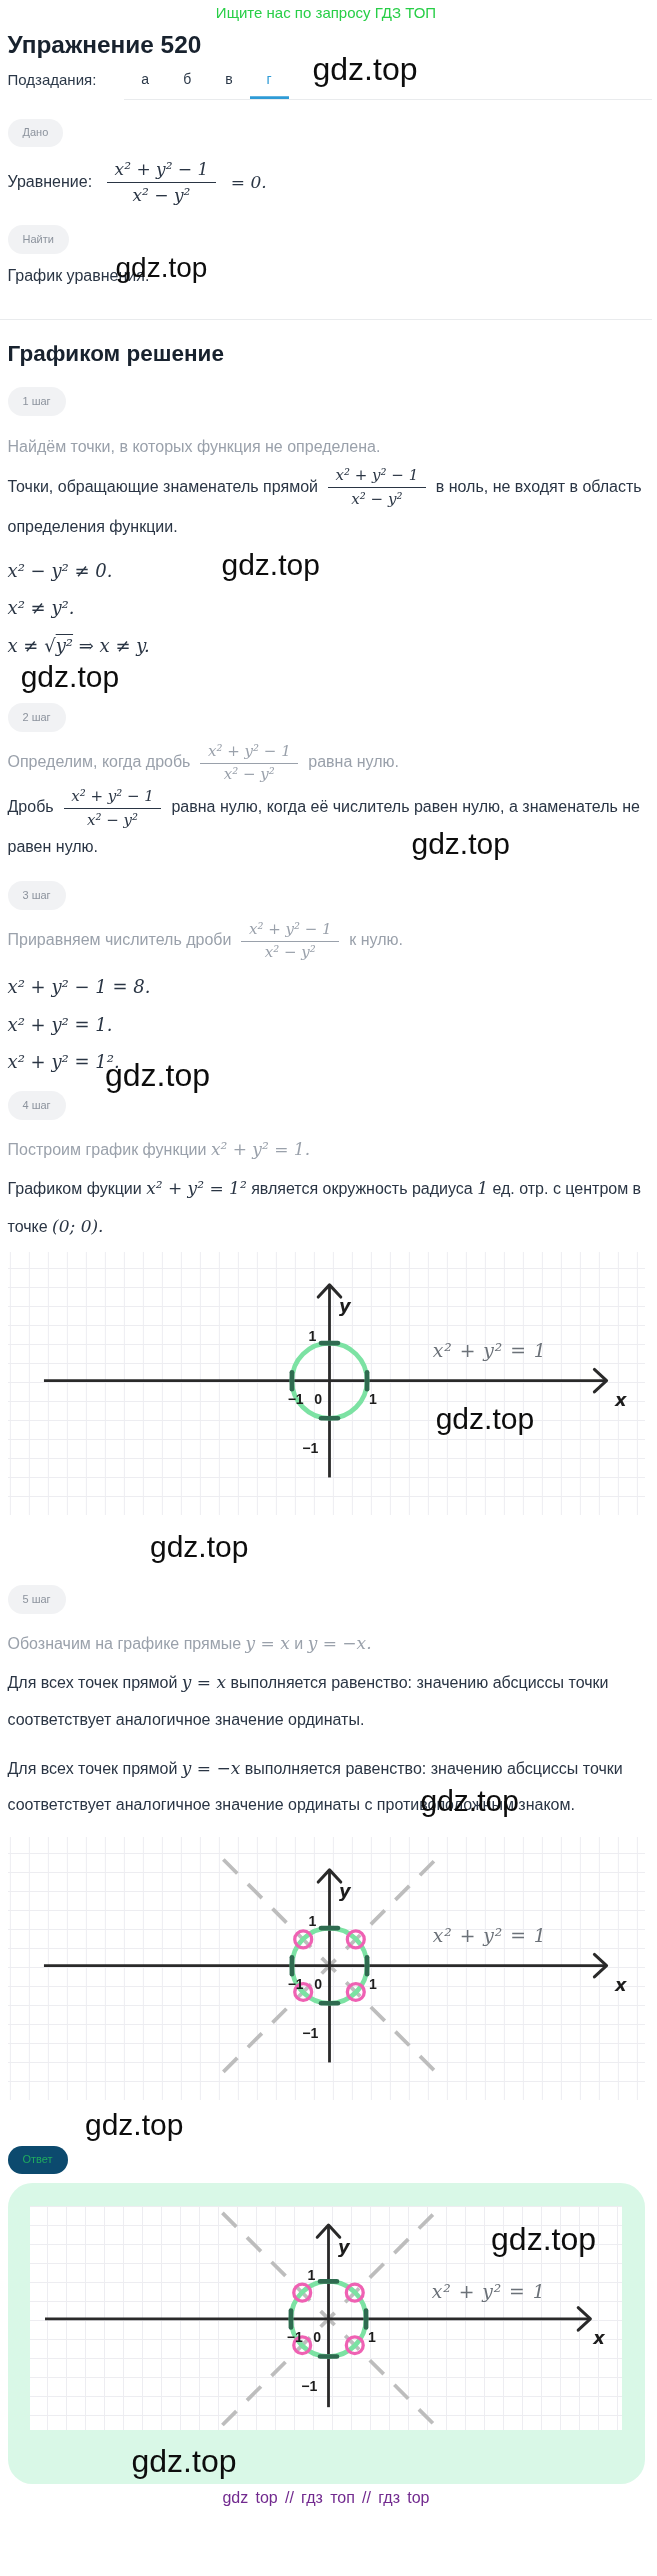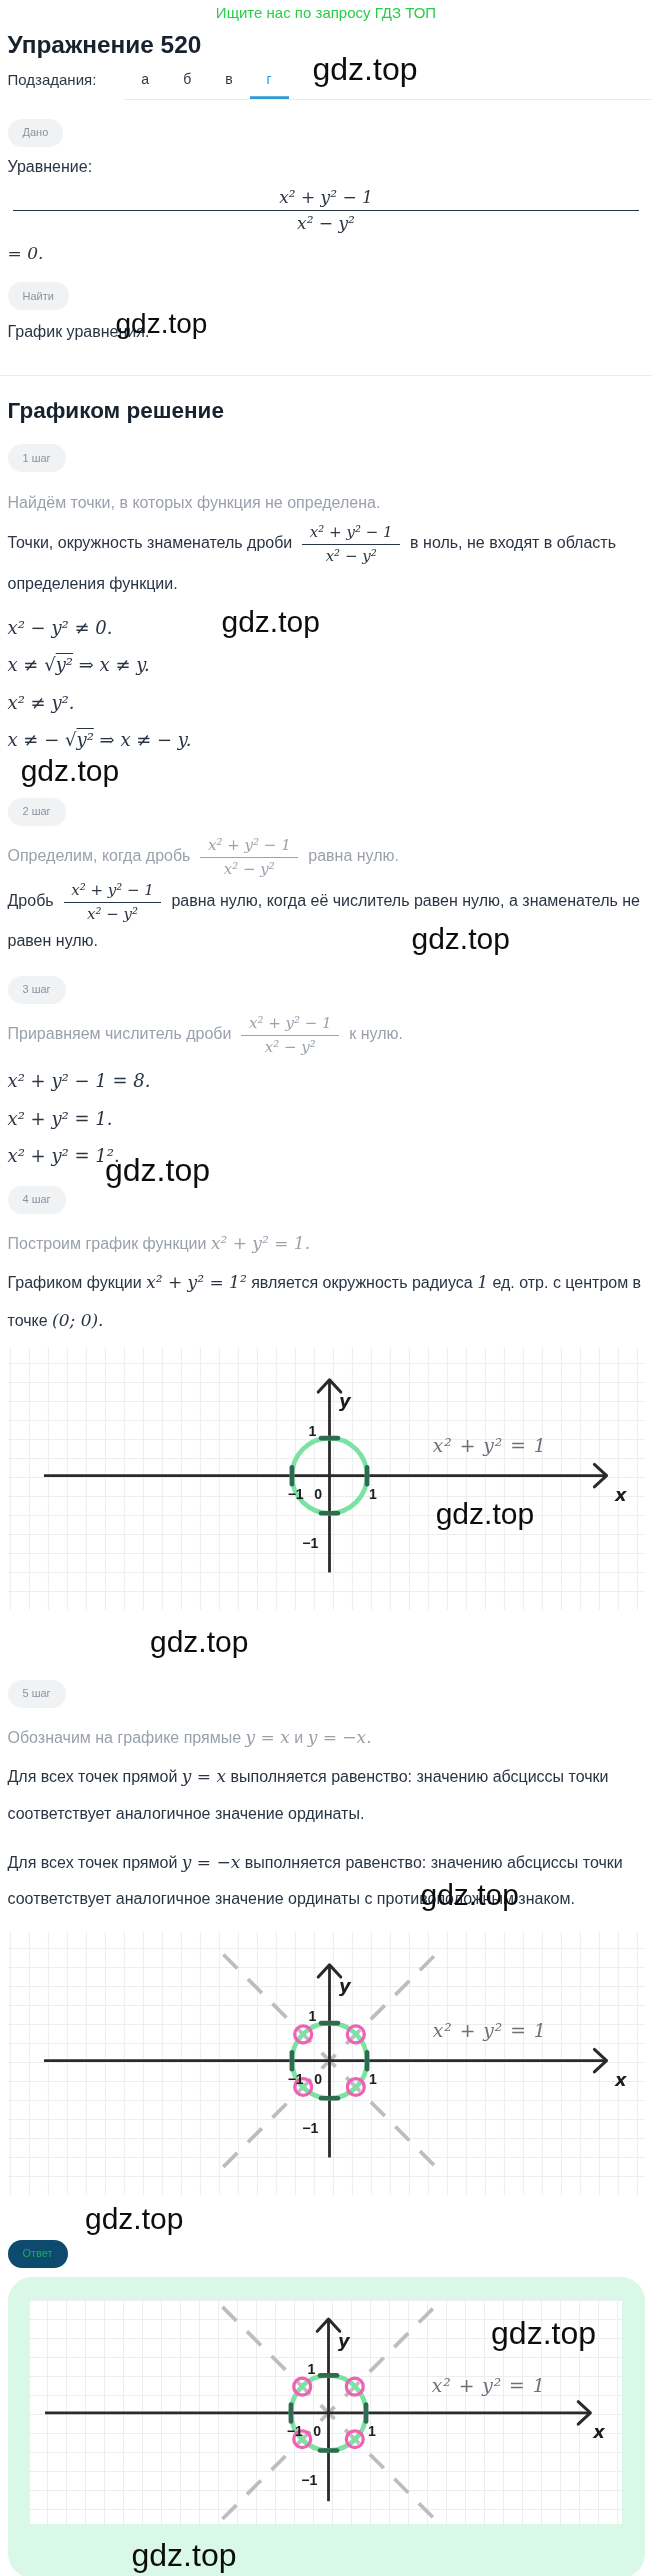--- a/index.html
+++ b/index.html
@@ -18,21 +18,21 @@
 
   .badge{display:inline-block;margin:19px 0 0 7.5px;background:#f1f2f4;color:#8c939d;
          font-size:11px;line-height:15px;padding:6.6px 15px;border-radius:17px;}
   .badge.answer{background:#0c4a6e;color:#1faa5f;}
   .badge-row{position:relative;}
 
   .t{font-size:16px;}
   .m{font-family:"DejaVu Serif",serif;font-style:italic;font-size:17px;}
   .hint{color:#9aa1ab;}
   .para{margin:1.9px 7.5px 0;font-size:16px;line-height:2.2;position:relative;}
-  .row{margin:0 7.5px;display:flex;gap:9.4px;position:relative;flex-direction:column;}
+  .row{margin:0 7.5px;display:flex;align-items:center;gap:9.4px;position:relative;}
 
   .frac{display:inline-block;text-align:center;vertical-align:middle;
         font-family:"DejaVu Serif",serif;font-style:italic;font-size:15px;line-height:1.25;margin:0 5.6px;}
   .frac .num{display:block;padding:0.9px 7.5px 1.9px;border-bottom:1.4px solid currentColor;}
   .frac .den{display:block;padding:1.9px 7.5px 0;}
   .frac.big{font-size:17px;}
 
   .eq{margin:13px 7.5px 0;font-family:"DejaVu Serif",serif;font-style:italic;
       font-size:18px;line-height:24.4px;position:relative;}
   .rad{text-decoration:overline;}
@@ -116,37 +116,34 @@
     <span class="wm wm-find">gdz.top</span>
   </div>
 
   <hr class="divider">
 
   <h2>Графиком решение</h2>
 
   <div><span class="badge">1 шаг</span></div>
   <div class="para hint" style="margin-top:13px;">Найдём точки, в которых функция не определена.</div>
   <div class="para">
-    <span>Точки, окружность знаменатель дроби</span>
+    <span>Точки, обращающие знаменатель прямой</span>
     <span class="frac">
       <span class="num">x² + y² − 1</span>
       <span class="den">x² − y²</span>
     </span>
     <span>в ноль, не входят в область определения функции.</span>
   </div>
   <div class="eq" style="margin-top:15px;">
     <span>x² − y² ≠ 0.</span>
     <span class="wm wm-eq1">gdz.top</span>
   </div>
+  <div class="eq"><span>x² ≠ y².</span></div>
   <div class="eq">
     <span>x ≠ </span><span class="sq">√</span><span class="rad">y²</span><span> ⇒ x ≠ y.</span>
-  </div>
-  <div class="eq"><span>x² ≠ y².</span></div>
-  <div class="eq">
-    <span>x ≠ − </span><span class="sq">√</span><span class="rad">y²</span><span> ⇒ x ≠ − y.</span>
   </div>
   <div class="wm wm-line">gdz.top</div>
 
   <div><span class="badge" style="margin-top:9.4px;">2 шаг</span></div>
   <div class="para hint" style="margin-top:9.4px;">
     <span>Определим, когда дробь</span>
     <span class="frac">
       <span class="num">x² + y² − 1</span>
       <span class="den">x² − y²</span>
     </span>

